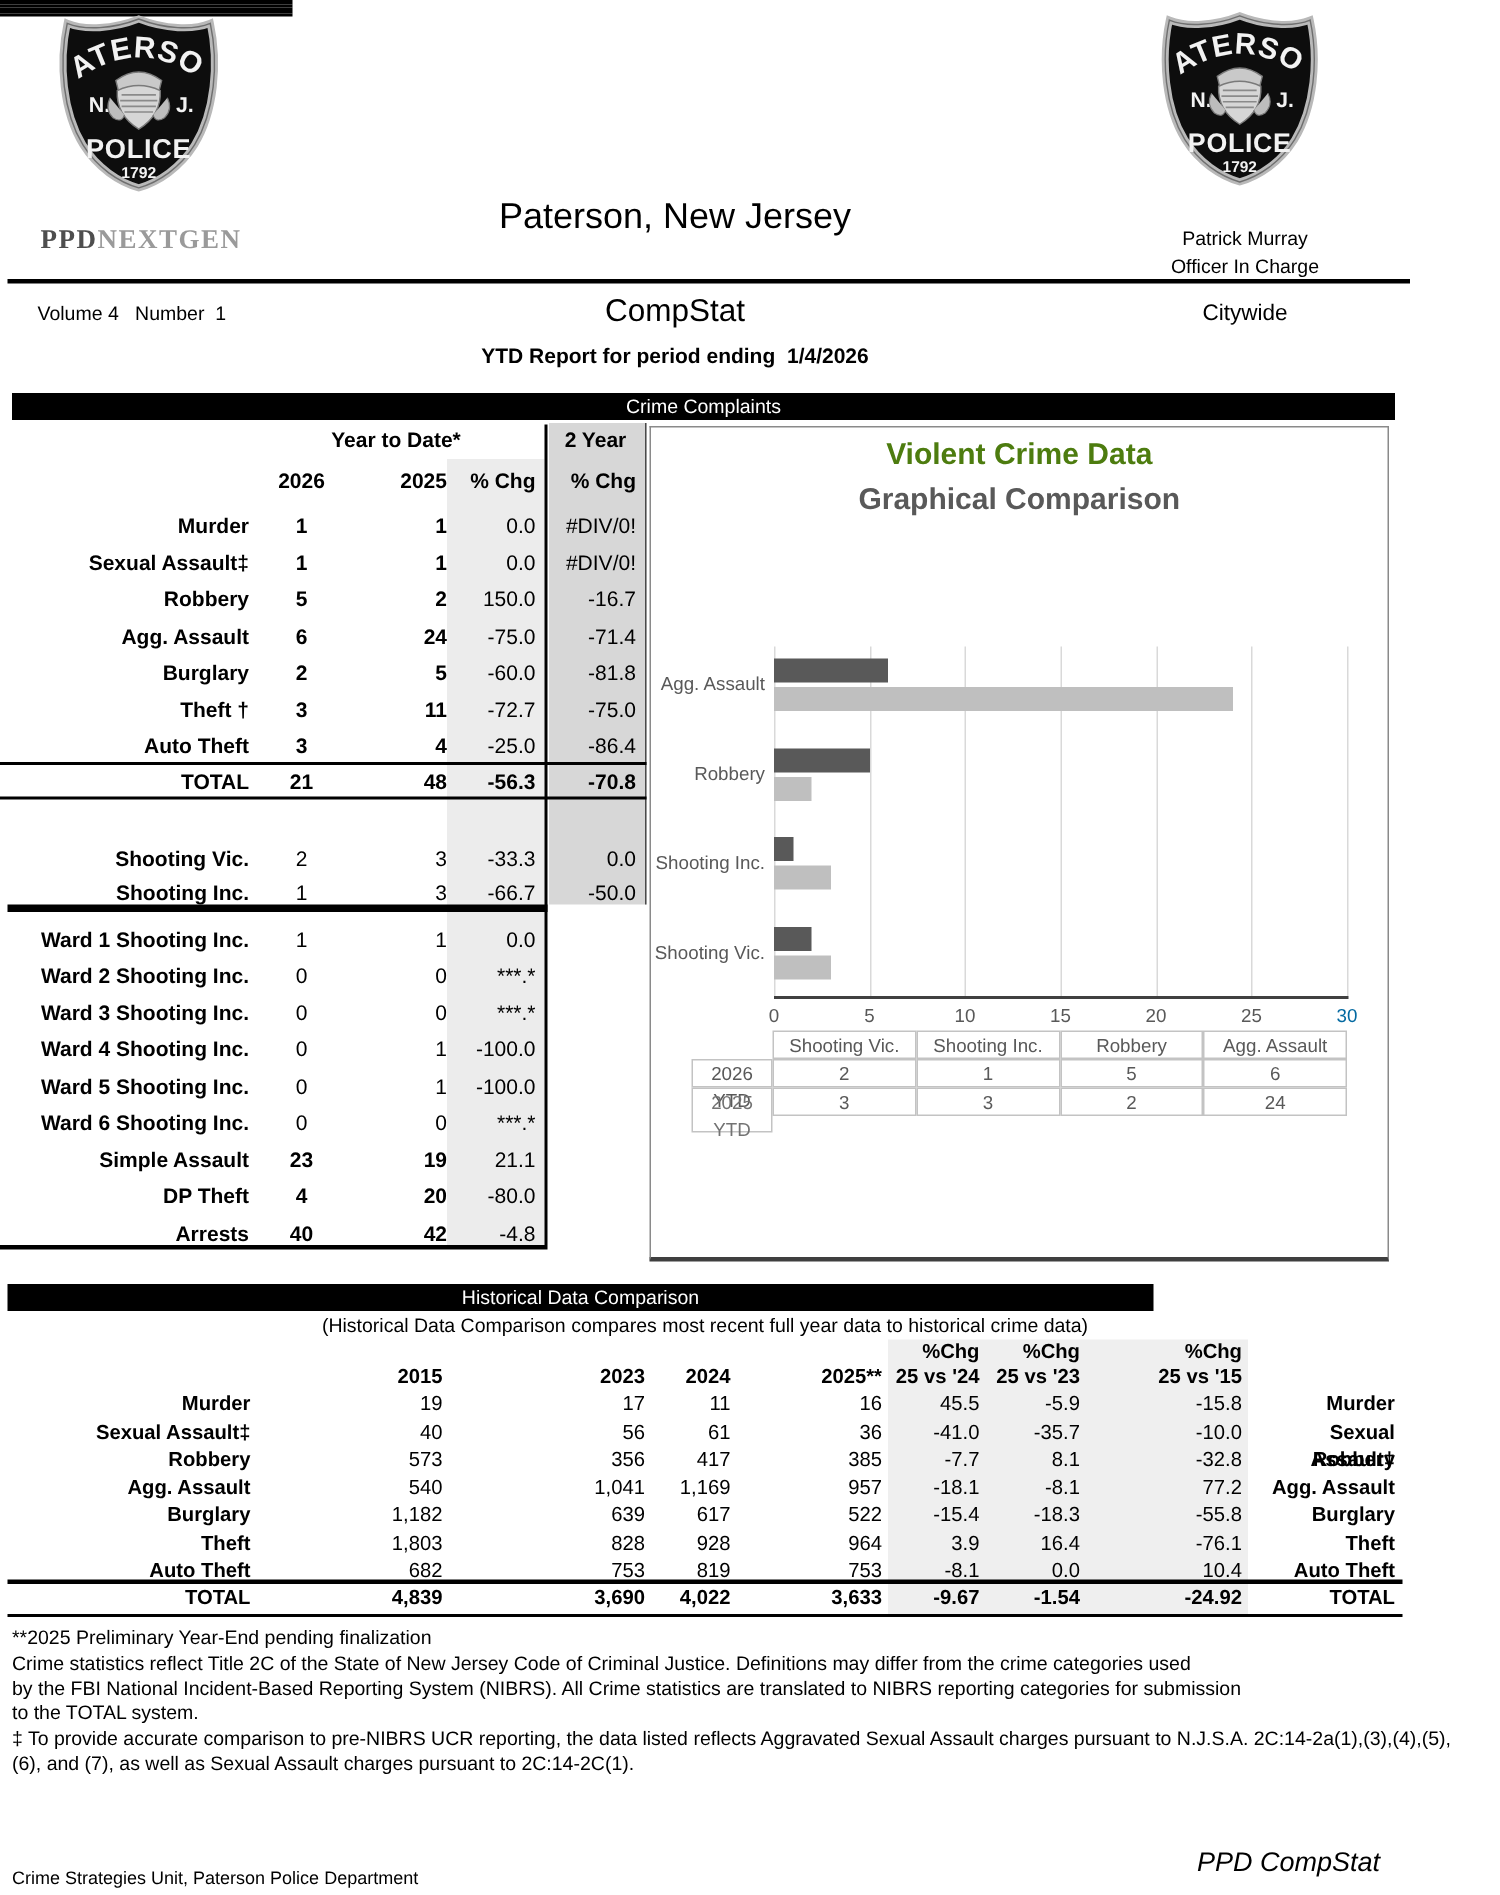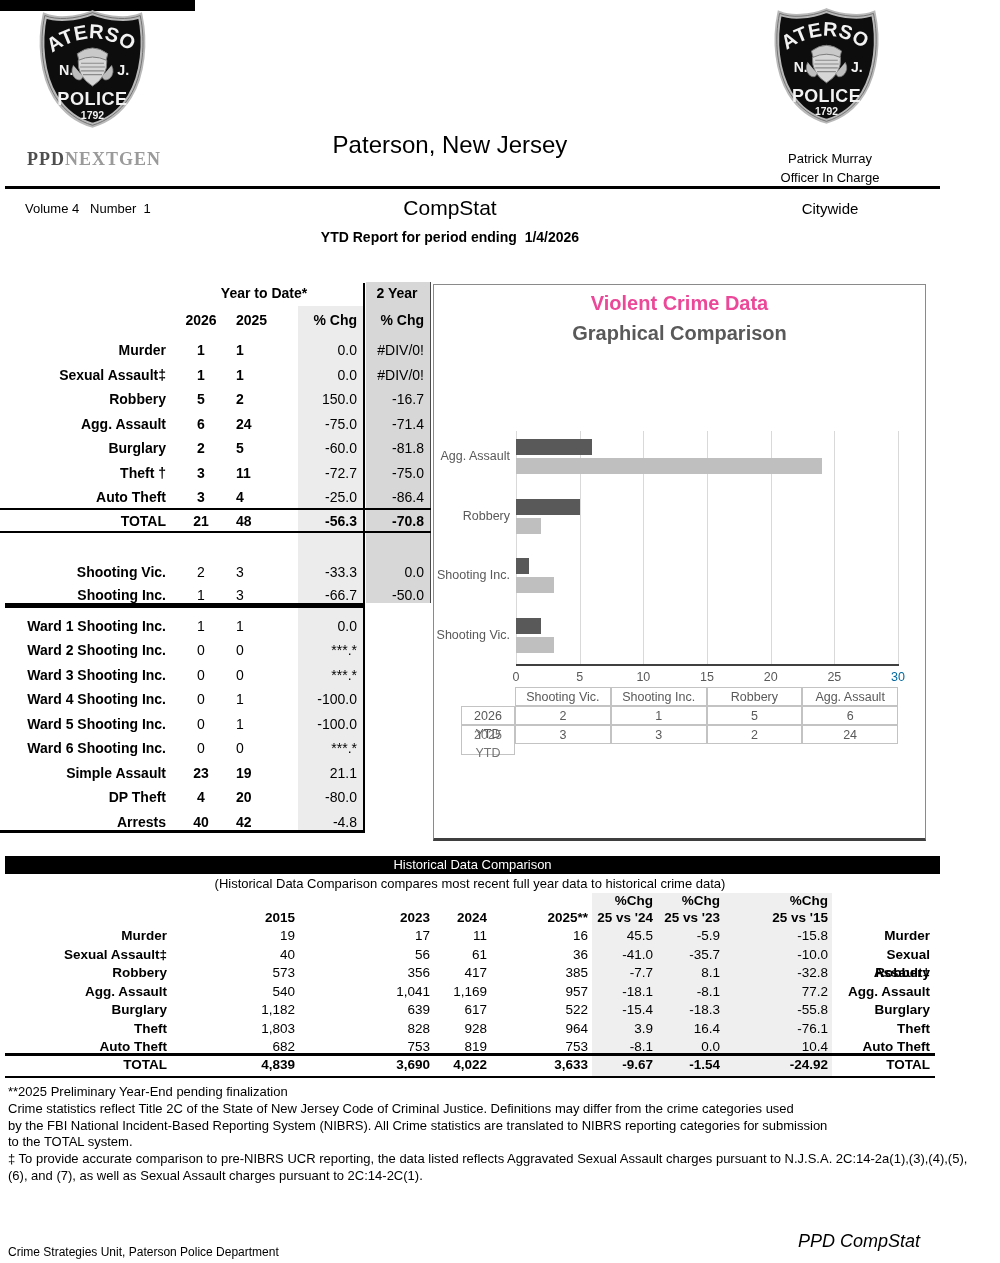--- a/index.html
+++ b/index.html
@@ -11,21 +11,21 @@
   .rt{text-align:right;}
   .blackbar{background:#000;color:#fff;font-size:13px;line-height:18px;text-align:center;}
   .hline{background:#000;}
   .graycol-light{background:#ececec;}
   .graycol-dark{background:#d7d7d7;}
   
   .crow{position:absolute;height:24px;font-size:14px;line-height:24px;padding-left:28px;}
   .crow span{position:absolute;display:block;height:24px;}
   .c-lbl{left:0;width:166px;text-align:right;font-weight:bold;}
   .c-v1{left:168px;width:66px;text-align:center;}
-  .c-v2{left:236px;width:62px;text-align:left;}
+  .c-v2{left:236px;width:62px;text-align:right;}
   .c-chg{left:298px;width:59px;text-align:right;}
   .c-chg2{left:366px;width:58px;text-align:right;}
   
   .hrow{position:absolute;height:18px;font-size:13.5px;line-height:18px;}
   .hrow span{position:absolute;display:block;height:18px;text-align:right;}
   .h-lbl{left:0;width:167px;font-weight:bold;}
   .h-15{left:180px;width:115px;}
   .h-23{left:330px;width:100px;}
   .h-24{left:437px;width:50px;}
   .h-25{left:500px;width:88px;}
@@ -88,20 +88,23 @@
   <div class="abs ctr" style="left:750px;top:151px;width:160px;font-size:13px">Patrick Murray</div>
   <div class="abs ctr" style="left:750px;top:170px;width:160px;font-size:13px">Officer In Charge</div>
 
   <div class="abs hline" style="left:5px;top:186px;width:935px;height:2.5px"></div>
 
   <div class="abs" style="left:25px;top:201px;font-size:13px;white-space:pre">Volume 4   Number  1</div>
   <div class="abs ctr" style="left:300px;top:196px;width:300px;font-size:21px">CompStat</div>
   <div class="abs ctr" style="left:750px;top:200px;width:160px;font-size:15px">Citywide</div>
   <div class="abs ctr b" style="left:250px;top:229px;width:400px;font-size:14px;white-space:pre">YTD Report for period ending  1/4/2026</div>
 
+  <div class="abs blackbar" style="left:8px;top:262px;width:922px;height:18px">
+    <span>Crime Complaints</span>
+  </div>
 
   <div class="abs graycol-dark" style="left:366px;top:282px;width:64px;height:321px;border-right:1.5px solid #4a4a4a"></div>
   <div class="abs graycol-light" style="left:298px;top:306px;width:65px;height:524px"></div>
   <div class="abs hline" style="left:363px;top:283px;width:2px;height:547px"></div>
 
   <div class="abs b ctr" style="left:168px;top:285px;width:192px;font-size:14px">Year to Date*</div>
   <div class="abs b ctr" style="left:366px;top:285px;width:62px;font-size:14px">2 Year</div>
 
   <div class="crow" style="left:0;top:308px;width:431px">
     <span class="c-v1 b">2026</span>
@@ -243,21 +246,21 @@
         <span class="c-chg">-4.8</span>
       </div>
     </div>
 
   <div class="abs hline" style="left:0;top:508px;width:431px;height:2px"></div>
   <div class="abs hline" style="left:0;top:531px;width:431px;height:2px"></div>
   <div class="abs hline" style="left:5px;top:603px;width:360px;height:5px"></div>
   <div class="abs hline" style="left:0;top:830px;width:365px;height:3px"></div>
 
   <div class="chartbox">
-    <div class="ct" style="top:7px;color:#ec4899">Violent Crime Data</div>
+    <div class="ct" style="top:7px;color:#4d7c0f">Violent Crime Data</div>
     <div class="ct" style="top:37px;color:#595959">Graphical Comparison</div>
     <div id="chart-plot"></div>
     <div id="chart-table">
         <div class="mtc" style="left:81px;top:402px;width:95.75px;height:19px;color:#595959">Shooting Vic.</div>
         <div class="mtc" style="left:176.75px;top:402px;width:95.75px;height:19px;color:#595959">Shooting Inc.</div>
         <div class="mtc" style="left:272.5px;top:402px;width:95.75px;height:19px;color:#595959">Robbery</div>
         <div class="mtc" style="left:368.25px;top:402px;width:95.75px;height:19px;color:#595959">Agg. Assault</div>
         <div class="mtc" style="left:27px;top:421px;width:54px;height:19px;color:#595959">2026 YTD</div>
         <div class="mtc" style="left:81px;top:421px;width:95.75px;height:19px;color:#595959">2</div>
         <div class="mtc" style="left:176.75px;top:421px;width:95.75px;height:19px;color:#595959">1</div>
@@ -291,21 +294,21 @@
       <div class="cbar" style="left:82px;top:232.5px;width:25.466666666666665px;background:#bfbfbf"></div>
       <div class="claby" style="left:0;top:222.5px;color:#595959">Robbery</div>
       <div class="cbar" style="left:82px;top:273px;width:12.733333333333333px;background:#595959"></div>
       <div class="cbar" style="left:82px;top:292px;width:38.199999999999996px;background:#bfbfbf"></div>
       <div class="claby" style="left:0;top:282px;color:#595959">Shooting Inc.</div>
       <div class="cbar" style="left:82px;top:332.5px;width:25.466666666666665px;background:#595959"></div>
       <div class="cbar" style="left:82px;top:351.5px;width:38.199999999999996px;background:#bfbfbf"></div>
       <div class="claby" style="left:0;top:341.5px;color:#595959">Shooting Vic.</div>
     </div>
 
-  <div class="abs blackbar" style="left:5px;top:856px;width:935px;height:18px">
+  <div class="abs blackbar" style="left:5px;top:856px;width:764px;height:18px">
     <span>Historical Data Comparison</span>
   </div>
   <div class="abs ctr" style="left:100px;top:876px;width:740px;font-size:13px">(Historical Data Comparison compares most recent full year data to historical crime data)</div>
 
   <div class="abs" style="left:592px;top:893px;width:240px;height:185px;background:#efefef"></div>
 
   <div class="hrow" style="left:0;top:892px;width:930px">
     <span class="h-c24 b">%Chg</span>
     <span class="h-c23 b">%Chg</span>
     <span class="h-c15 b">%Chg</span>

